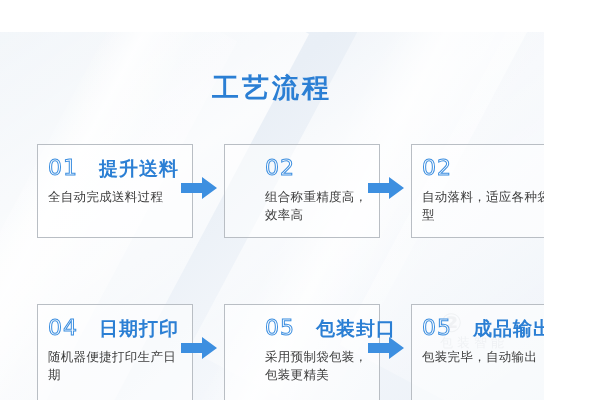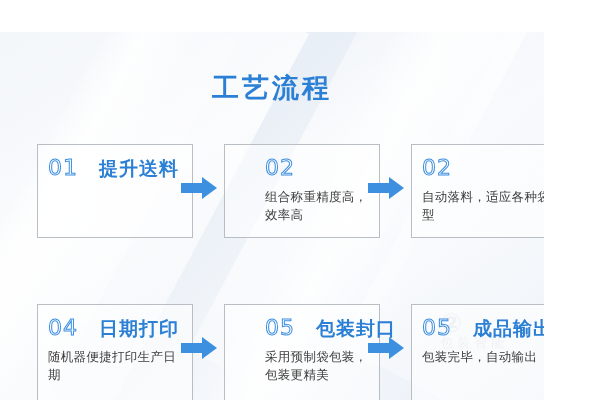--- a/index.html
+++ b/index.html
@@ -141,20 +141,21 @@
   <div class="watermark">
     <span>②</span>
     <div class="wm-sub">包装智能</div>
   </div>
 
   <div class="card r1 c1">
     <div class="card-head">
       <span class="num">01</span>
       <span class="head-text">提升送料</span>
     </div>
+    <div class="desc">全自动完成送料过程</div>
   </div>
 
   <div class="card r1 c2">
     <div class="card-head">
       <span class="num">02</span>
     </div>
     <div class="desc">组合称重精度高，效率高</div>
   </div>
 
   <div class="card r1 c3">

